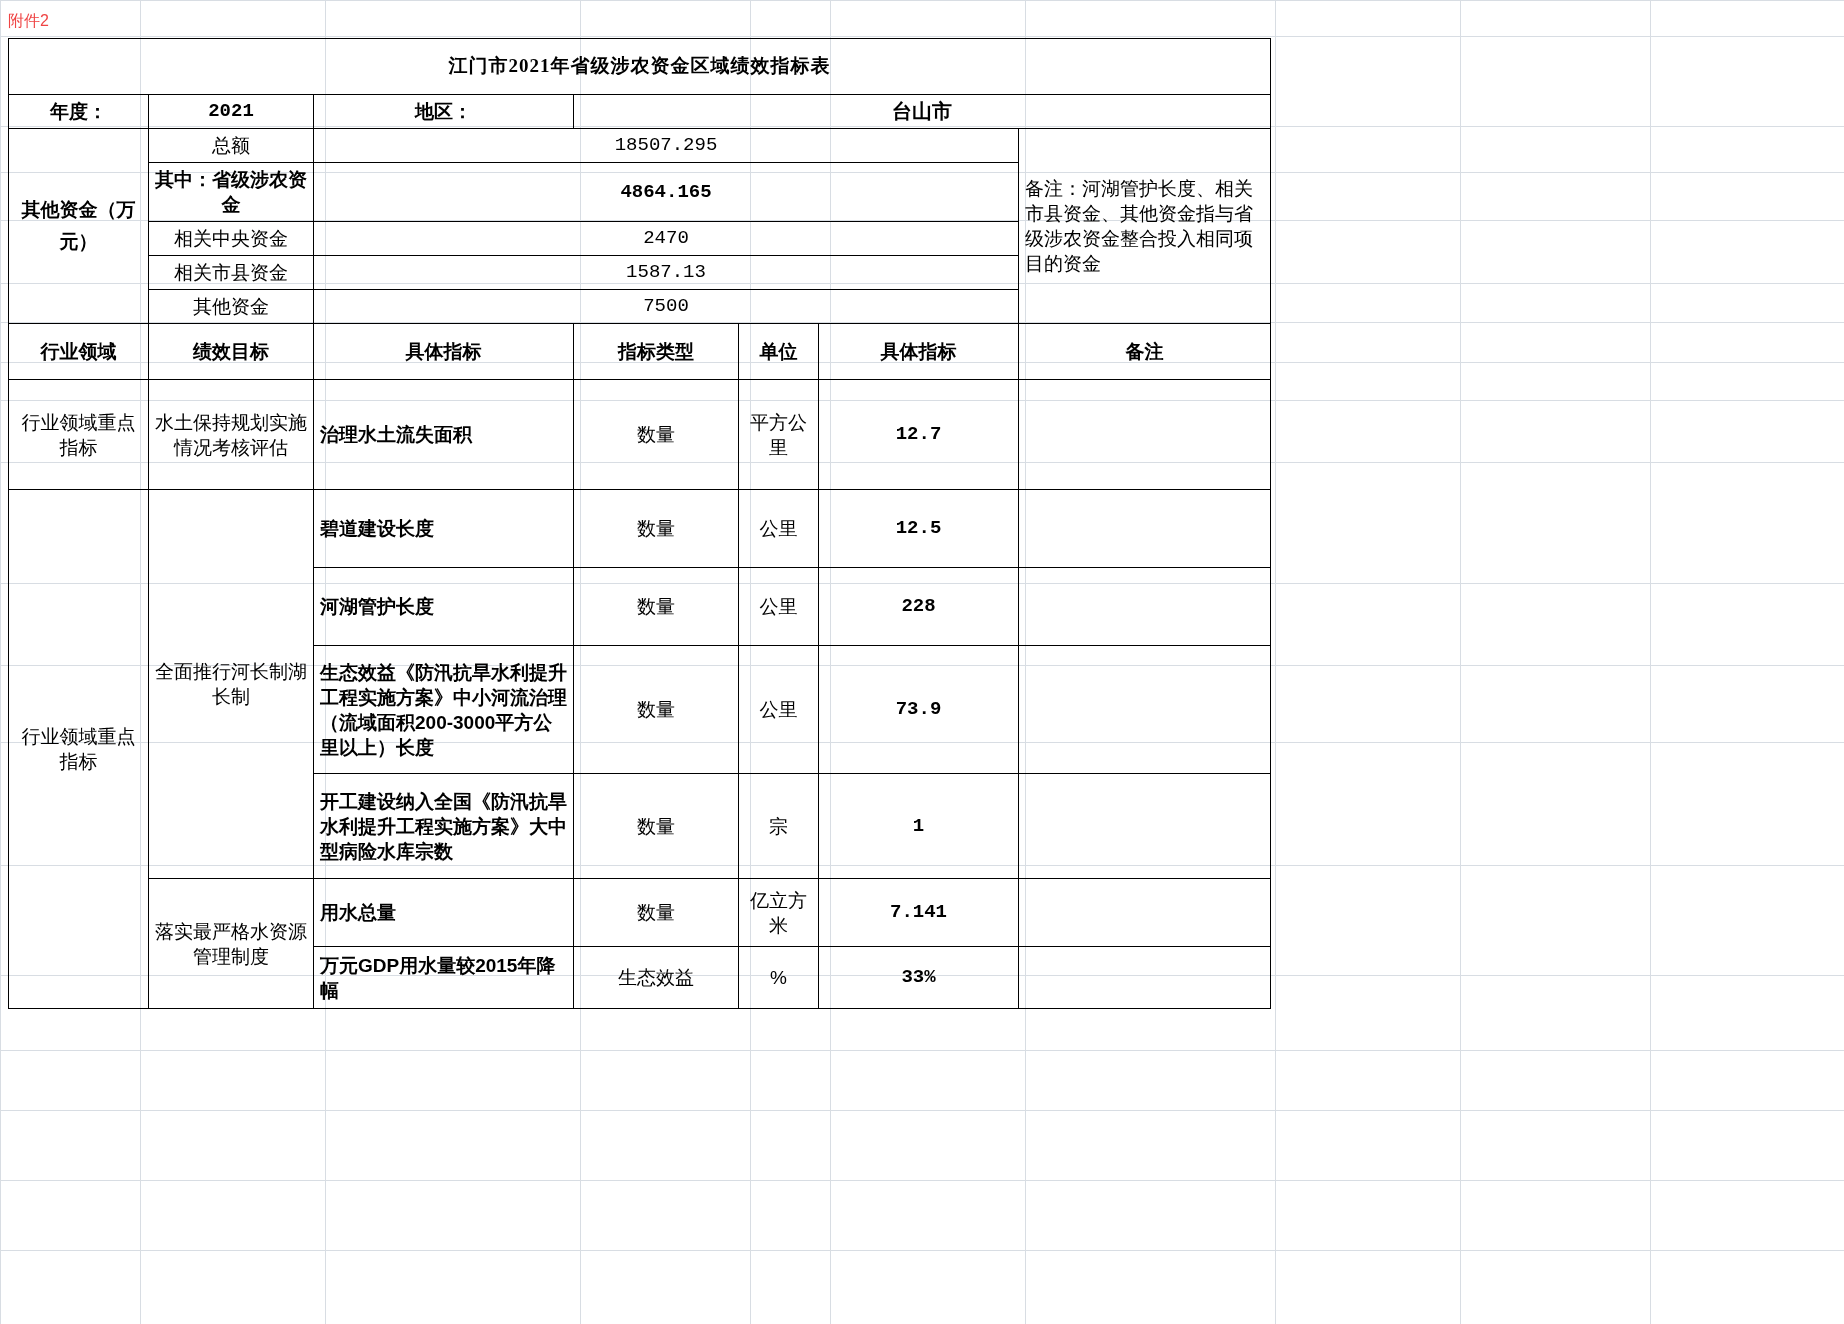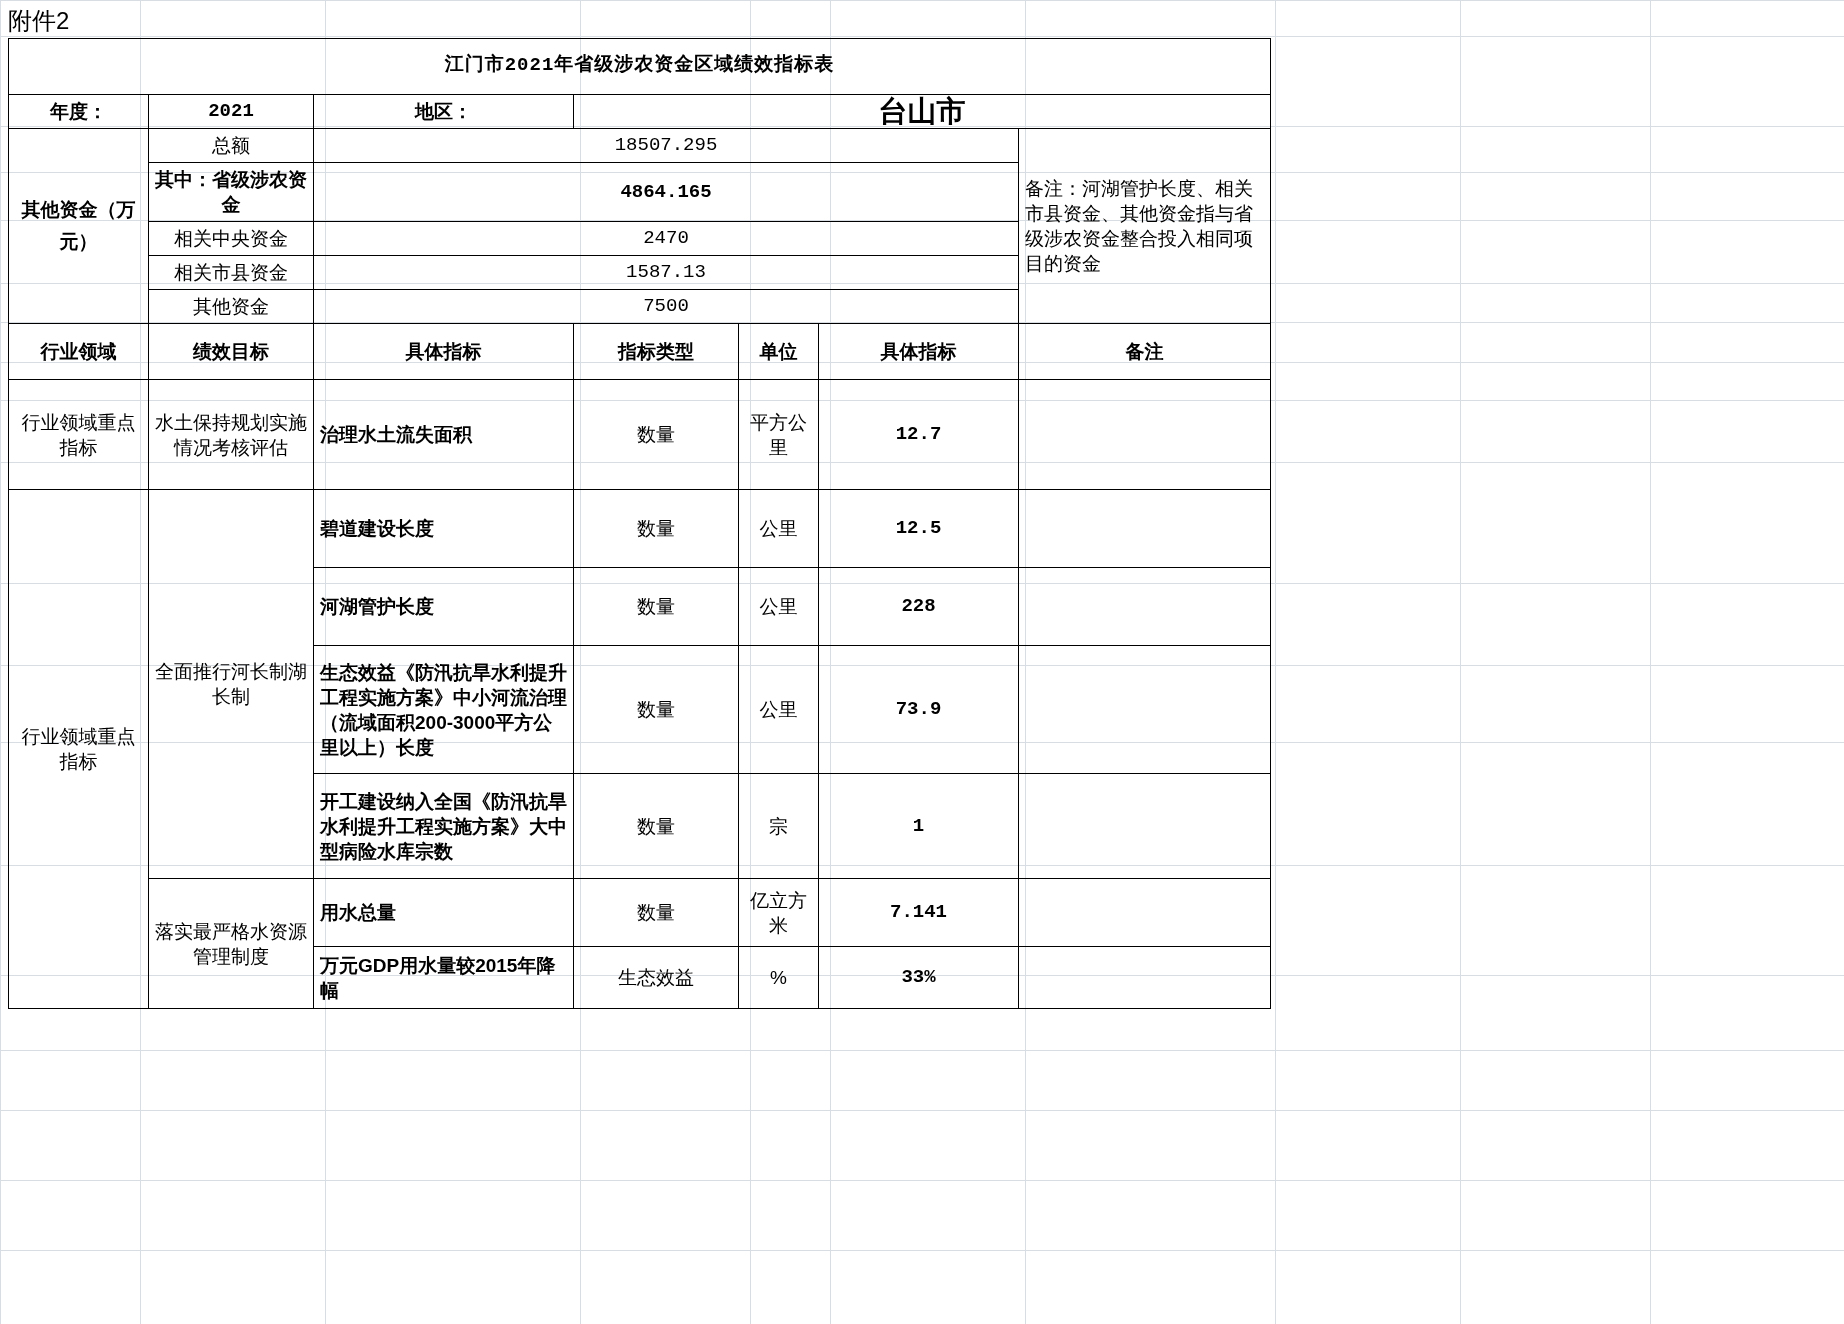--- a/index.html
+++ b/index.html
@@ -36,24 +36,24 @@
     width: 1844px;
     height: 1px;
     background: #d8dde3;
   }
 
   
   #attach-label {
     position: absolute;
     left: 8px;
     top: 8px;
-    font-size: 24px;
+    font-size: 16px;
     font-family: "Liberation Sans", sans-serif;
     line-height: 26px;
-    color: #000000;
+    color: #ef4444;
     white-space: nowrap;
   }
 
   
   #doc {
     position: absolute;
     left: 8px;
     top: 38px;
     width: 1262px;
     border-collapse: collapse;
@@ -65,21 +65,21 @@
     vertical-align: middle;
     font-size: 19px;
     line-height: 25px;
   }
   .title-cell {
     text-align: center;
     font-size: 40px;
     font-weight: bold;
     letter-spacing: 1px;
     padding: 14px 0 16px 0 !important;
-    font-family: Liberation Mono, monospace;
+    font-family: Liberation Serif, serif;
   }
   .ctr { text-align: center; }
   .bold { font-weight: bold; margin-left: 20px; }
   .mono-num {
     font-family: "Liberation Mono", monospace;
     font-size: 21px;
   }
   .hdr {
     text-align: center;
     font-weight: bold;
@@ -152,21 +152,21 @@
   <tbody>
 
     <tr>
       <td colspan="7" class="title-cell">江门市2021年省级涉农资金区域绩效指标表</td>
     </tr>
 
     <tr>
       <td class="hdr">年度：</td>
       <td class="ctr mono-num bold">2021</td>
       <td class="hdr">地区：</td>
-      <td colspan="4" class="ctr bold" style="font-size:29px">台山市</td>
+      <td colspan="4" class="ctr bold" style="font-size:20px">台山市</td>
     </tr>
 
     <tr>
       <td rowspan="5" class="hdr" style="line-height:32px">其他资金（万元）</td>
       <td class="ctr">总额</td>
       <td colspan="4" class="ctr mono-num">18507.295</td>
       <td rowspan="5" class="note-cell">备注：河湖管护长度、相关市县资金、其他资金指与省级涉农资金整合投入相同项目的资金</td>
     </tr>
     <tr>
       <td class="ctr bold tall">其中：省级涉农资金</td>

